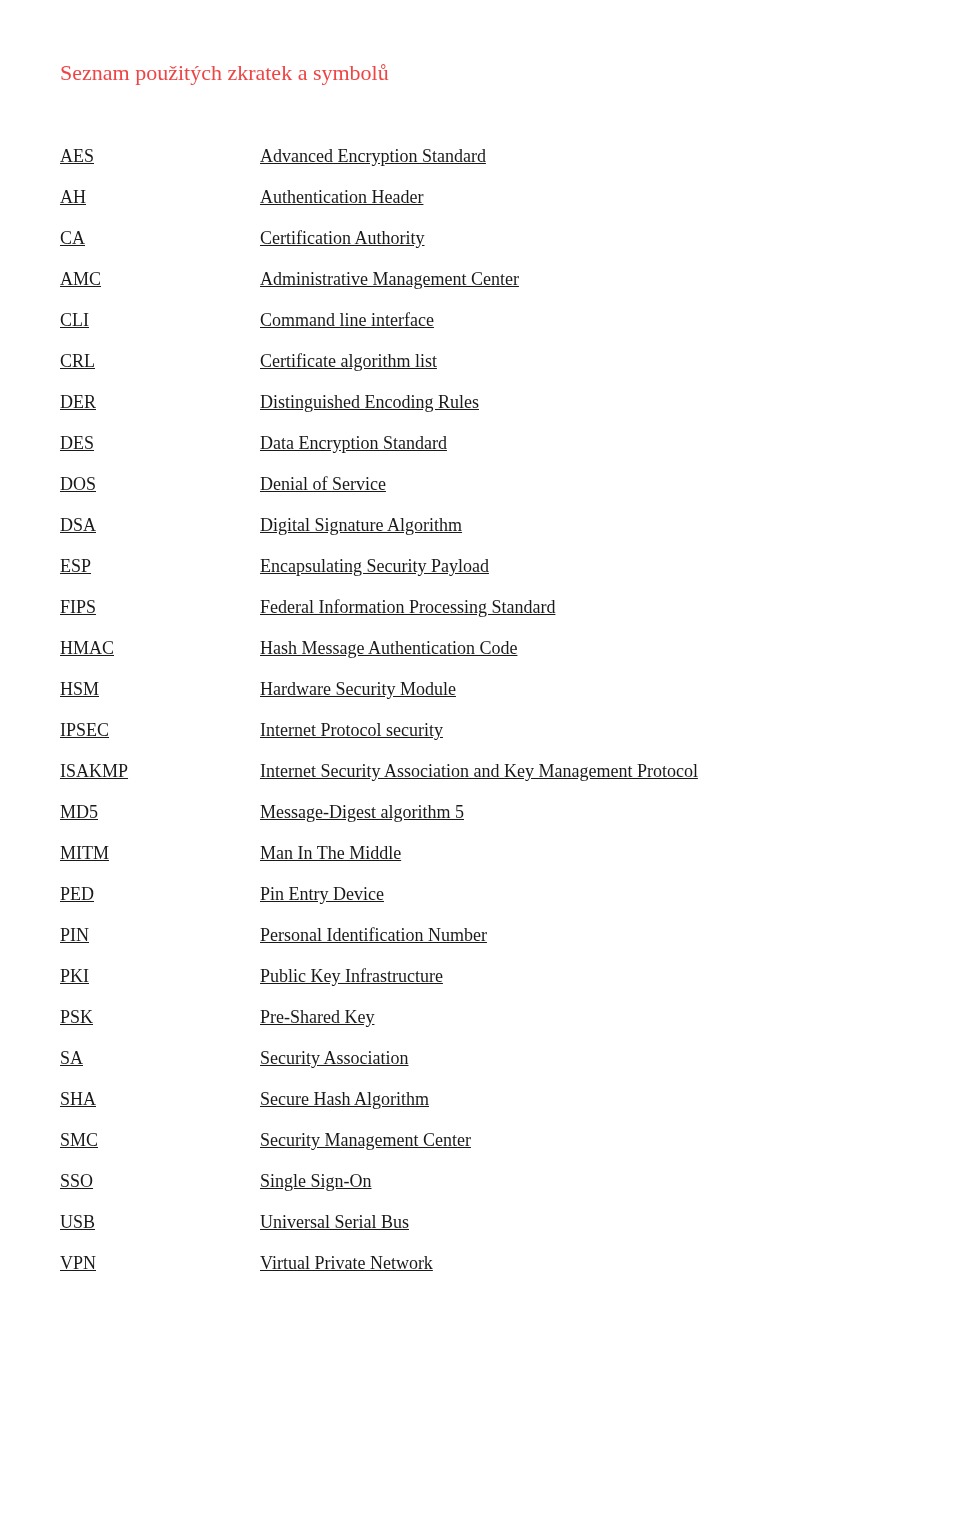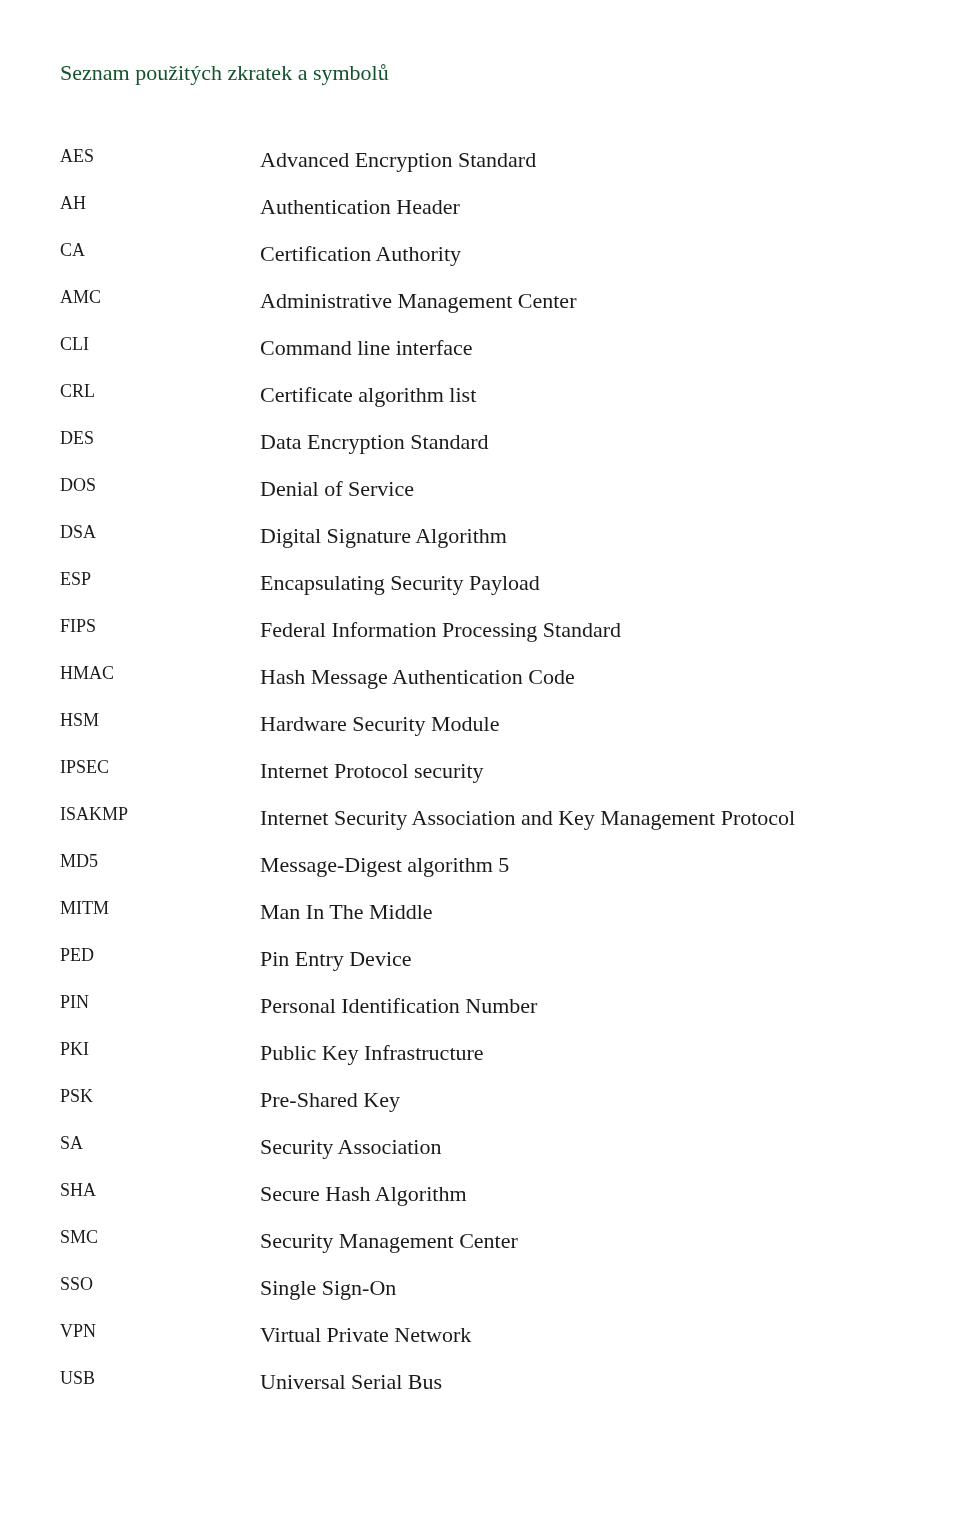--- a/index.html
+++ b/index.html
@@ -14,44 +14,45 @@
       font-size: 18px;
       color: #1a1a1a;
       padding: 60px 60px 80px 60px;
       width: 960px;
     }
 
     .page-title {
       font-size: 22px;
       font-weight: normal;
       margin-bottom: 50px;
-      color: #14532d;
+      color: #ef4444;
     }
 
     .acronym-table {
       width: 100%;
       border-collapse: collapse;
     }
 
     .acronym-table tr td {
       padding: 7px 0;
       vertical-align: top;
       line-height: 1.5;
+      text-decoration: underline;
     }
 
     .acronym-table tr td:first-child {
       width: 200px;
       font-size: 18px;
       font-weight: normal;
       color: #1a1a1a;
       padding-right: 20px;
     }
 
     .acronym-table tr td:last-child {
-      font-size: 22px;
+      font-size: 18px;
       color: #1a1a1a;
     }
   </style>
 </head>
 <body>
 
 <h1 class="page-title">Seznam použitých zkratek a symbolů</h1>
 
 <table class="acronym-table">
   <tbody id="acronym-body">
@@ -71,20 +72,24 @@
         <td>AMC</td>
         <td>Administrative Management Center</td>
       </tr>
       <tr>
         <td>CLI</td>
         <td>Command line interface</td>
       </tr>
       <tr>
         <td>CRL</td>
         <td>Certificate algorithm list</td>
+      </tr>
+      <tr>
+        <td>DER</td>
+        <td>Distinguished Encoding Rules</td>
       </tr>
       <tr>
         <td>DES</td>
         <td>Data Encryption Standard</td>
       </tr>
       <tr>
         <td>DOS</td>
         <td>Denial of Service</td>
       </tr>
       <tr>
@@ -149,21 +154,21 @@
       </tr>
       <tr>
         <td>SMC</td>
         <td>Security Management Center</td>
       </tr>
       <tr>
         <td>SSO</td>
         <td>Single Sign-On</td>
       </tr>
       <tr>
+        <td>USB</td>
+        <td>Universal Serial Bus</td>
+      </tr>
+      <tr>
         <td>VPN</td>
         <td>Virtual Private Network</td>
-      </tr>
-      <tr>
-        <td>USB</td>
-        <td>Universal Serial Bus</td>
       </tr>
     </tbody>
 </table>
 
 </body></html>

